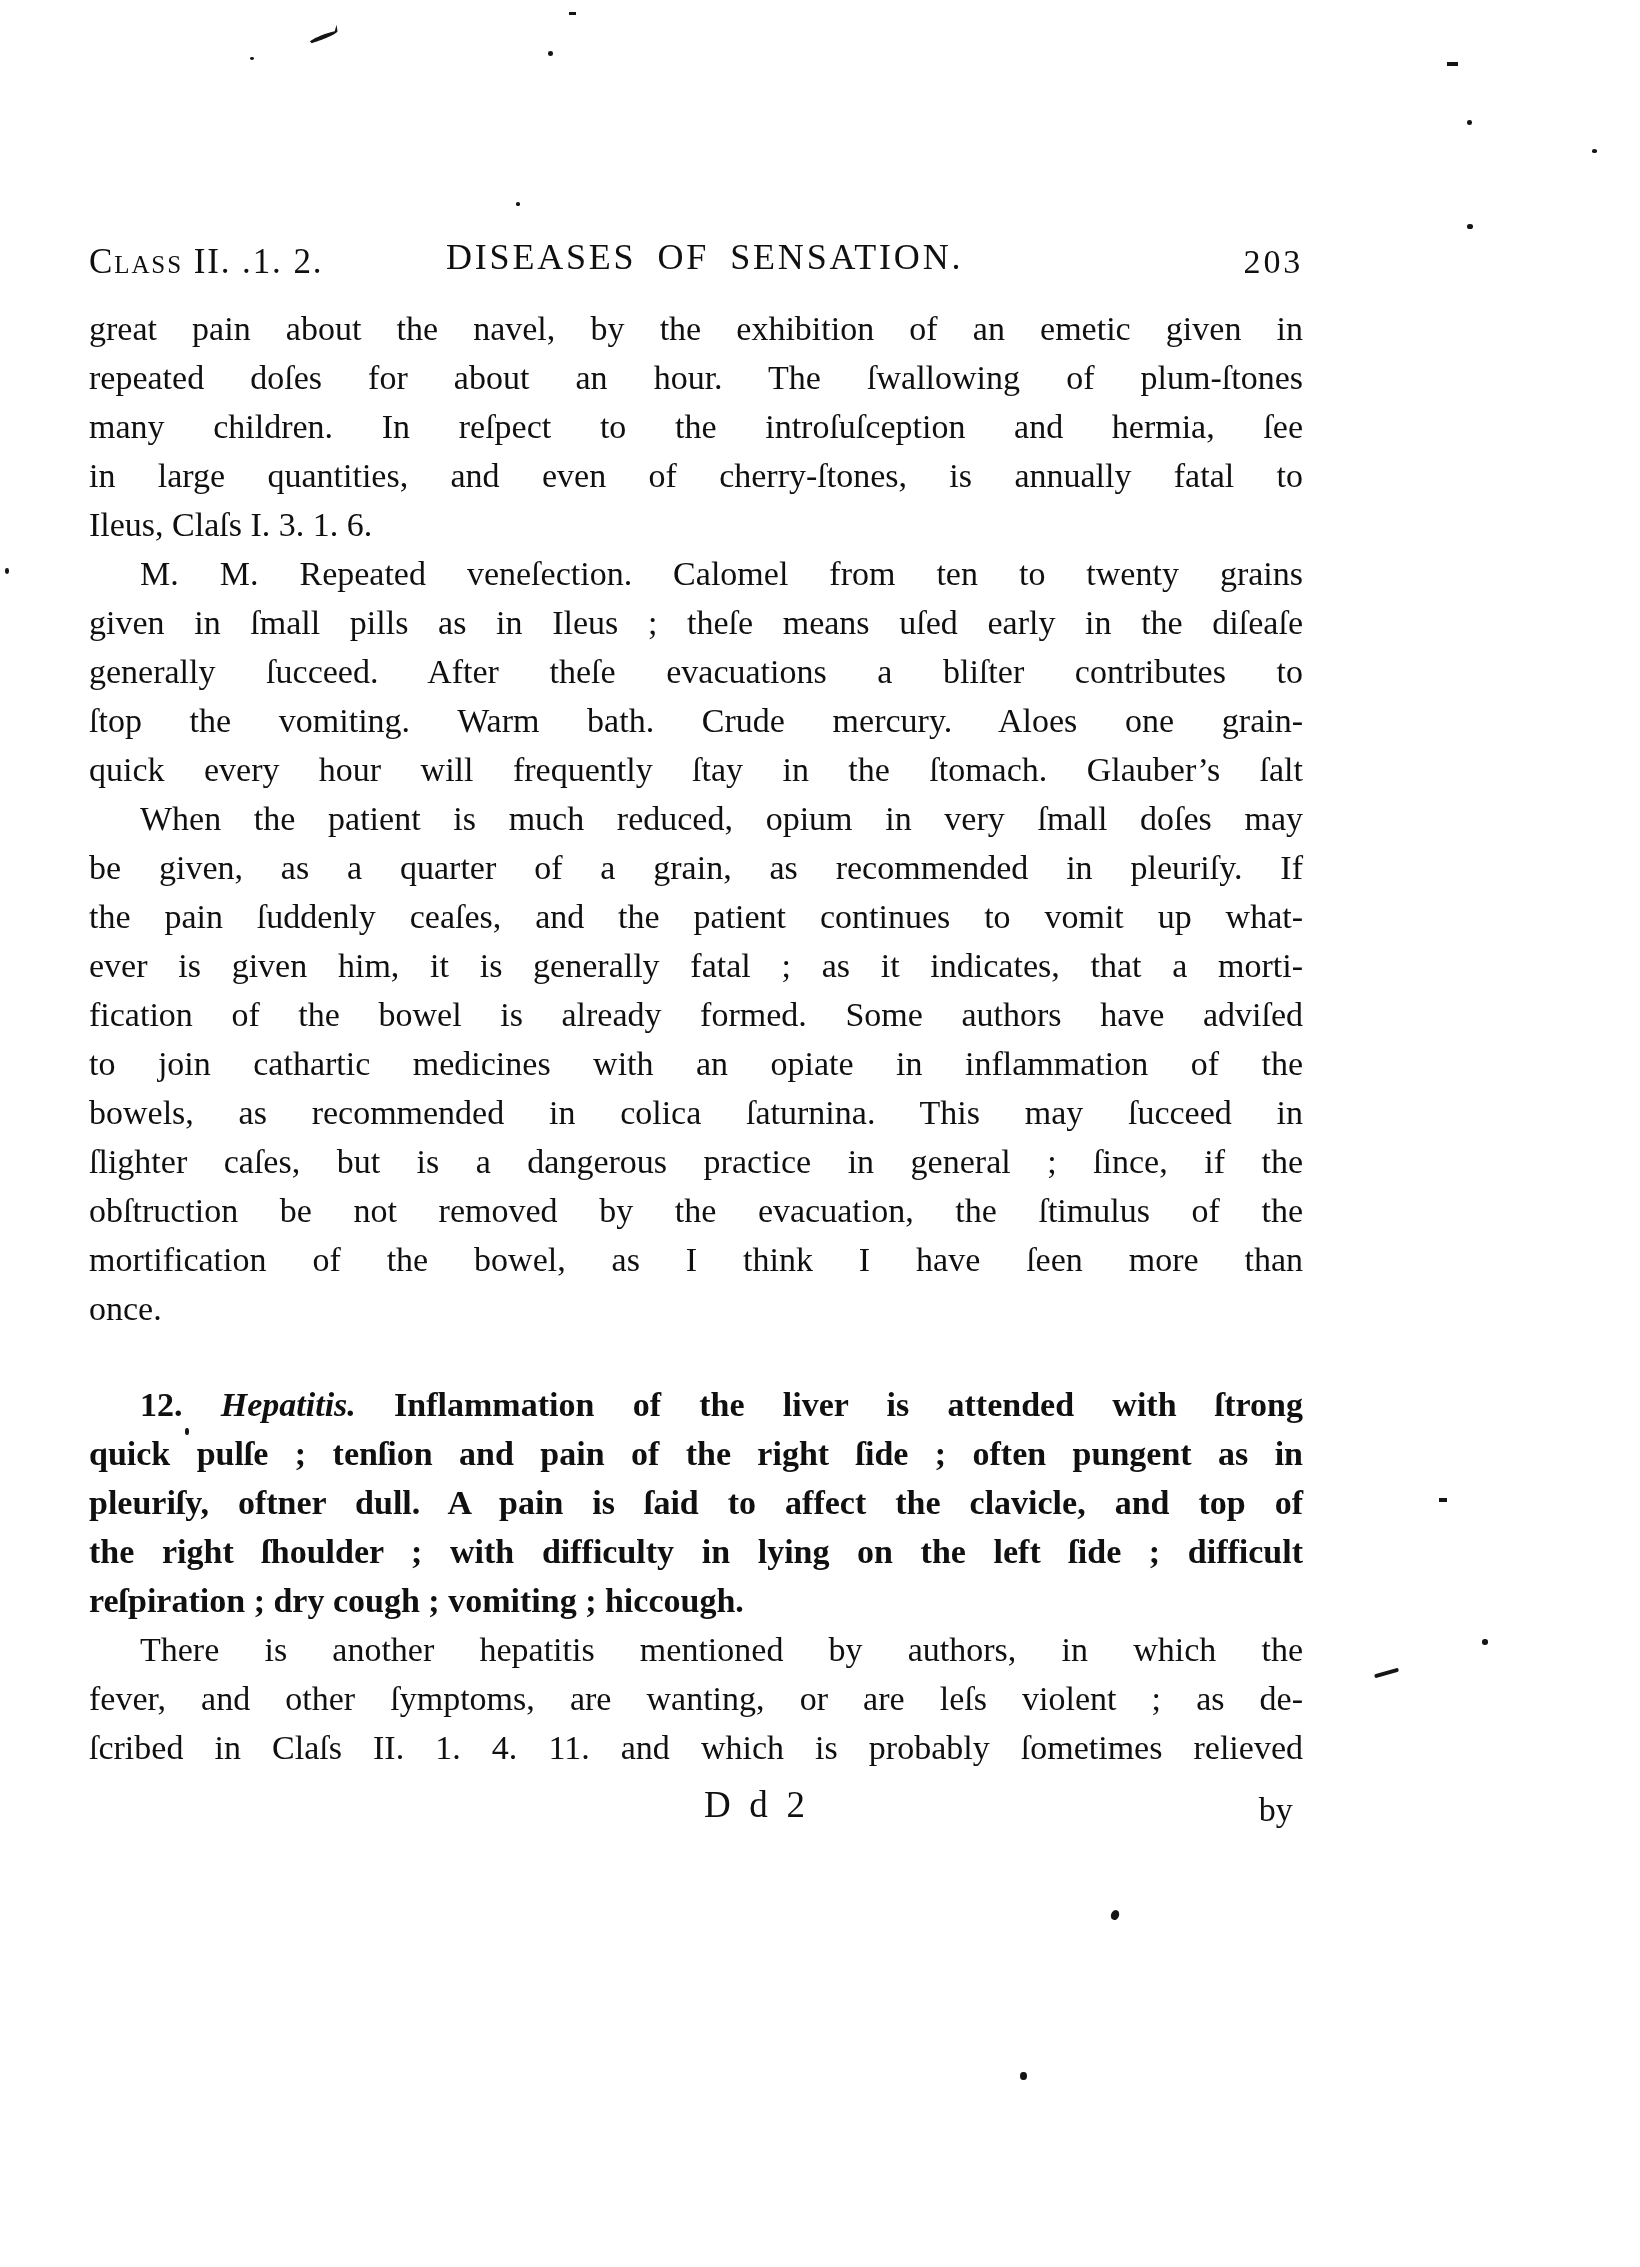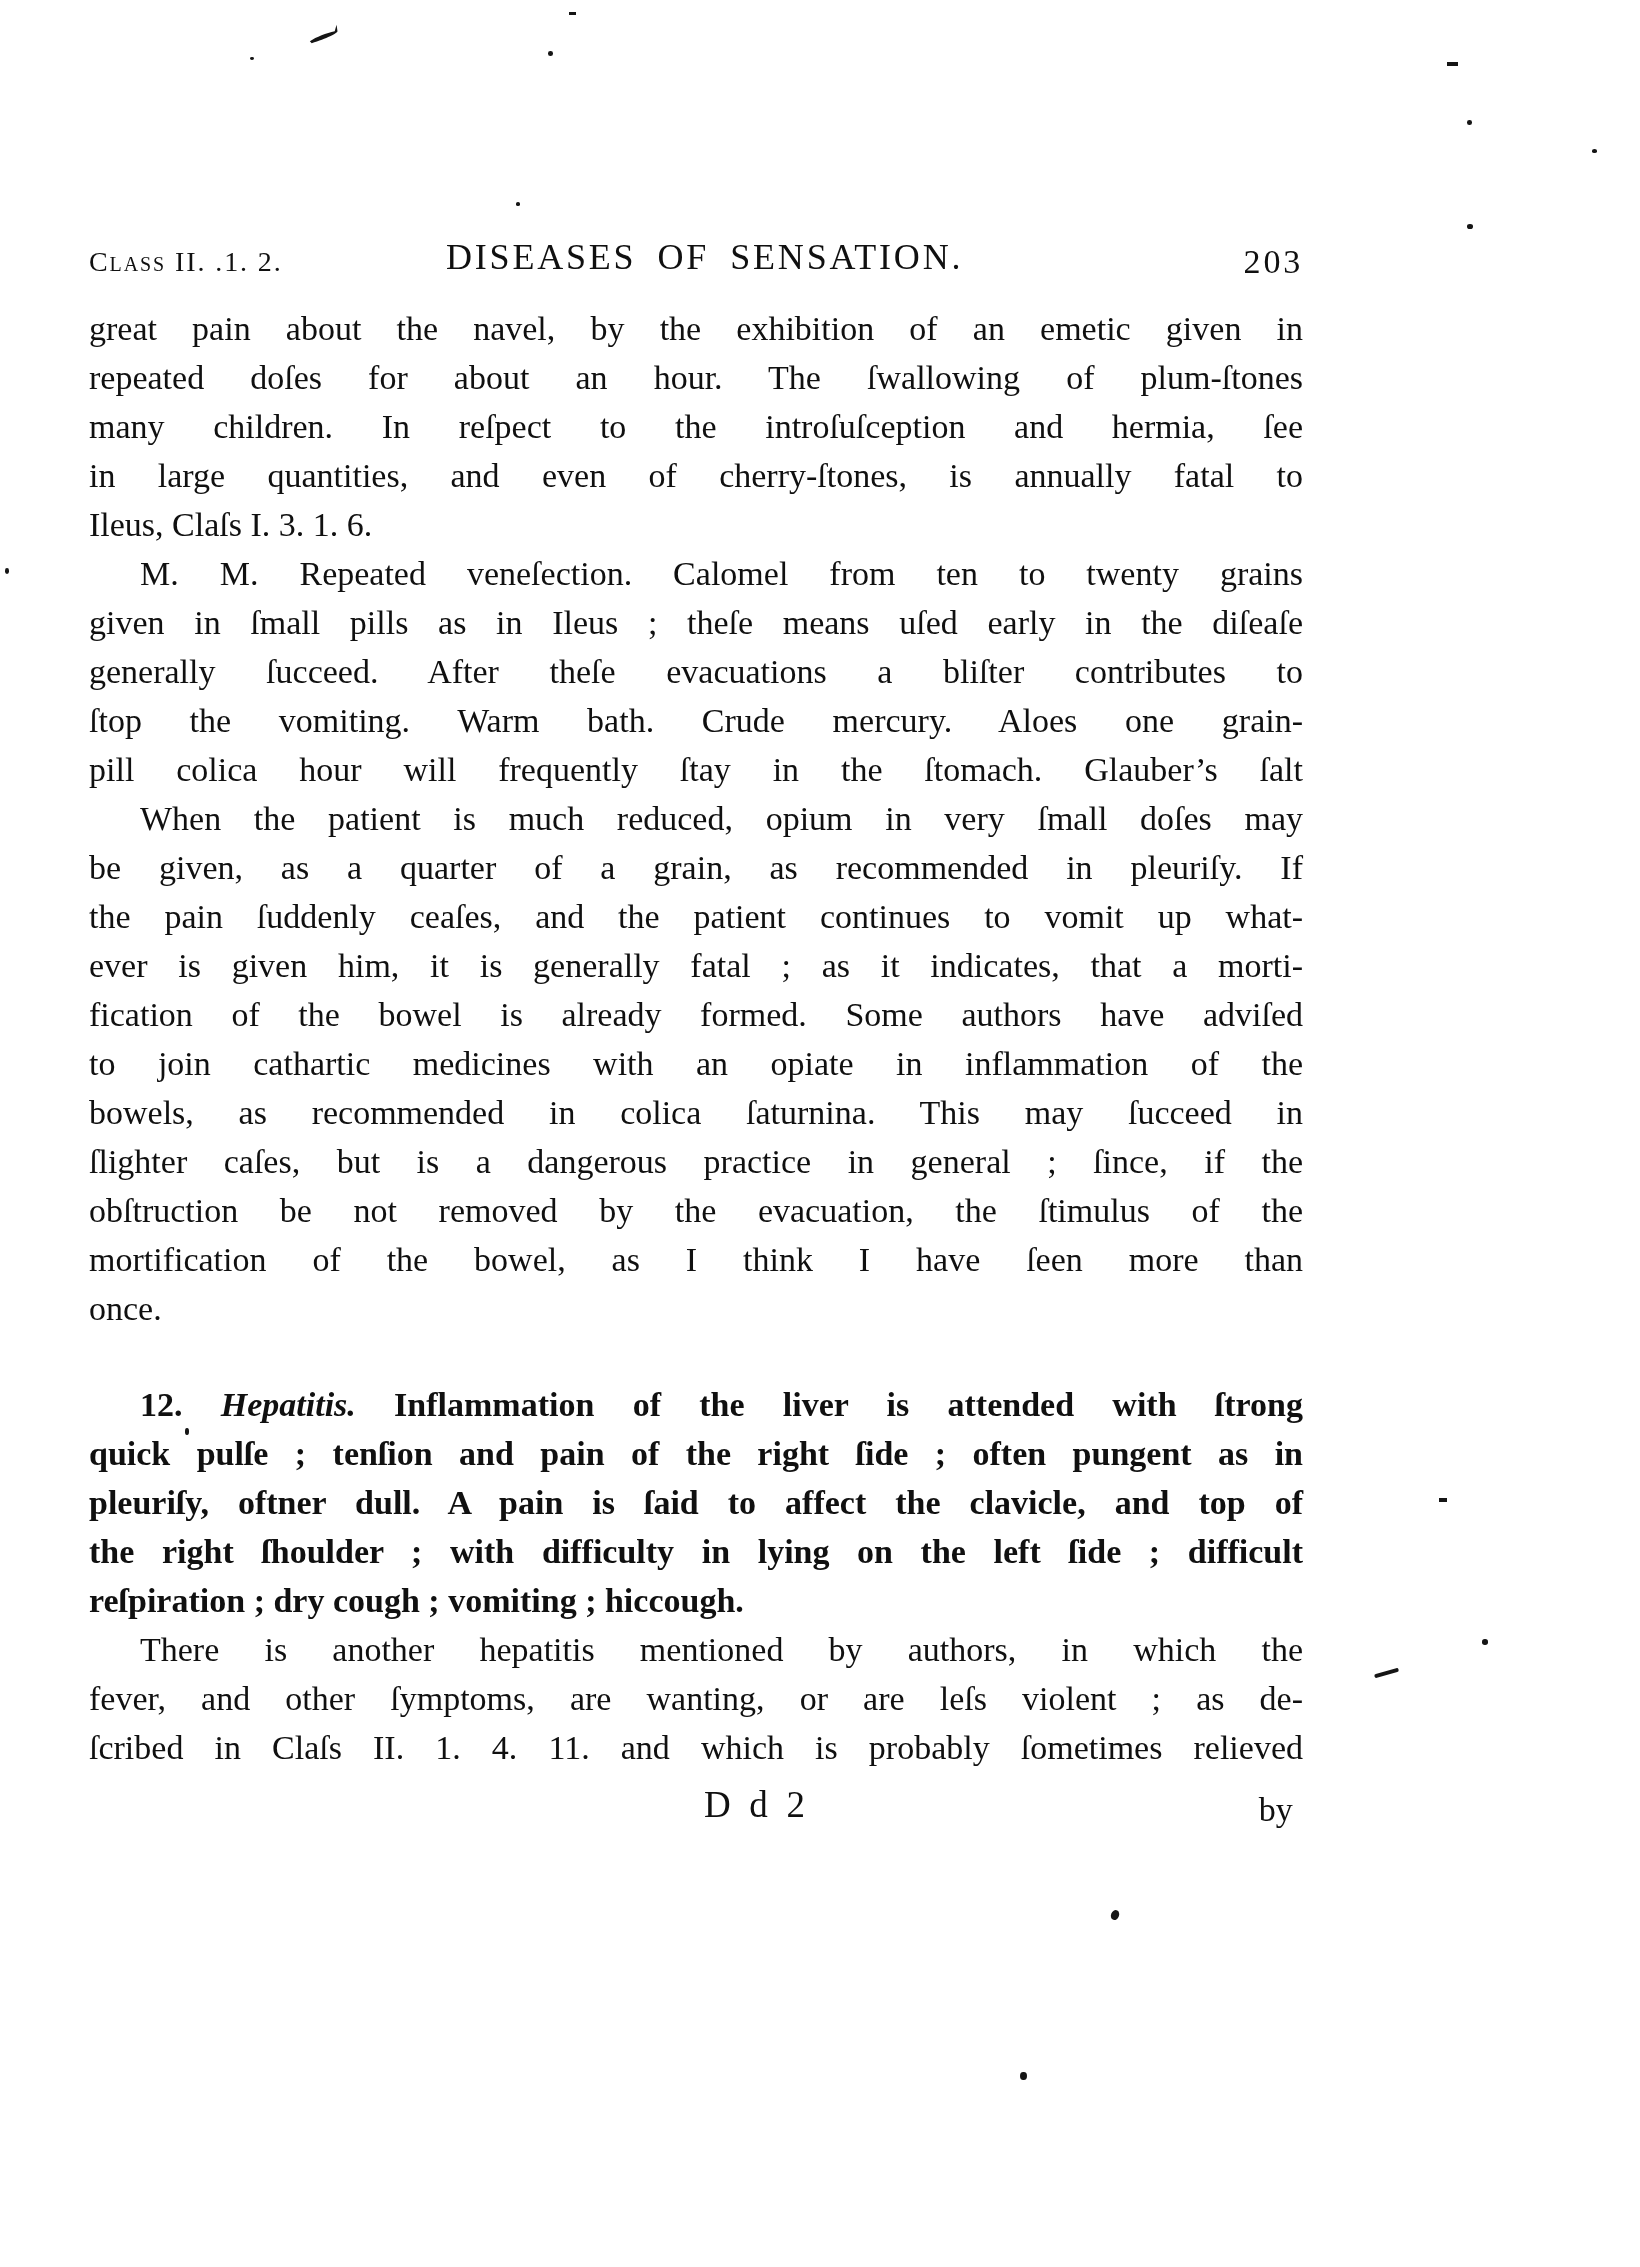--- a/index.html
+++ b/index.html
@@ -10,21 +10,21 @@
     overflow:hidden;
     font-family:"Liberation Serif","DejaVu Serif",serif;
     color:#101010;
   }
   .textblock{
     position:absolute;left:89px;top:231px;width:1214px;
     font-size:34px;line-height:49px;
   }
   
   .header{position:relative;height:54px;margin-bottom:18.6px;}
-  .hclass{position:absolute;left:0;top:5.6px;font-variant:small-caps;font-size:28px;letter-spacing:1.9px;}
+  .hclass{position:absolute;left:0;top:5.6px;font-variant:small-caps;font-size:35px;letter-spacing:1.9px;}
   .htitle{position:absolute;left:357px;top:1.9px;font-size:36px;letter-spacing:2.8px;word-spacing:9.3px;}
   .hpage{position:absolute;right:0;top:5.6px;font-size:34px;letter-spacing:2.8px;}
   
   .para{margin:0;}
   .para.gap{margin-top:47px;font-weight:bold;}
   .line{
     height:49px;
     text-align:justify;
     text-align-last:justify;
     overflow:visible;
@@ -59,21 +59,21 @@
       <div class="line">many children.  In reſpect to the introſuſception and hermia, ſee</div>
       <div class="line">in large quantities, and even of cherry-ſtones, is annually fatal to</div>
       <div class="line last">Ileus, Claſs I. 3. 1. 6.</div>
     </div>
 
     <div class="para">
       <div class="line indent">M. M.  Repeated veneſection.  Calomel from ten to twenty grains</div>
       <div class="line">given in ſmall pills as in Ileus ; theſe means uſed early in the diſeaſe</div>
       <div class="line">generally ſucceed.  After theſe evacuations a bliſter contributes to</div>
       <div class="line">ſtop the vomiting.  Warm bath.  Crude mercury.  Aloes one grain-</div>
-      <div class="line">pill colica hour will frequently ſtay in the ſtomach.  Glauber’s ſalt</div>
+      <div class="line">quick every hour will frequently ſtay in the ſtomach.  Glauber’s ſalt</div>
     </div>
 
     <div class="para">
       <div class="line indent">When the patient is much reduced, opium in very ſmall doſes may</div>
       <div class="line">be given, as a quarter of a grain, as recommended in pleuriſy.  If</div>
       <div class="line">the pain ſuddenly ceaſes, and the patient continues to vomit up what-</div>
       <div class="line">ever is given him, it is generally fatal ;  as it indicates, that a morti-</div>
       <div class="line">fication of the bowel is already formed.  Some authors have adviſed</div>
       <div class="line">to join cathartic medicines with an opiate in inflammation of the</div>
       <div class="line">bowels, as recommended in colica ſaturnina.  This may ſucceed in</div>

